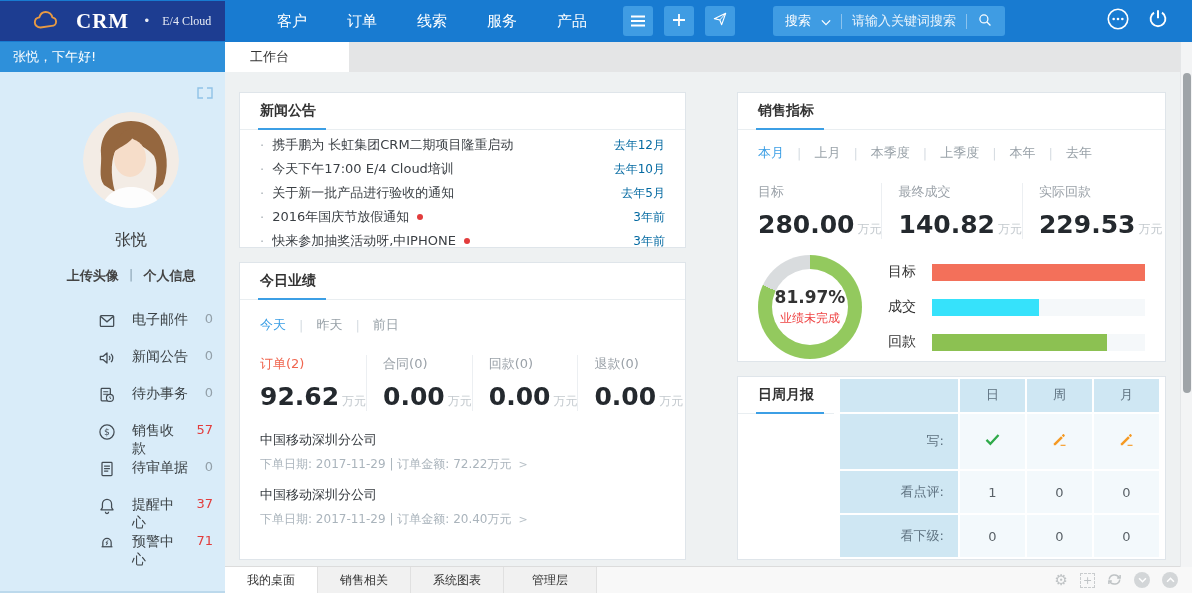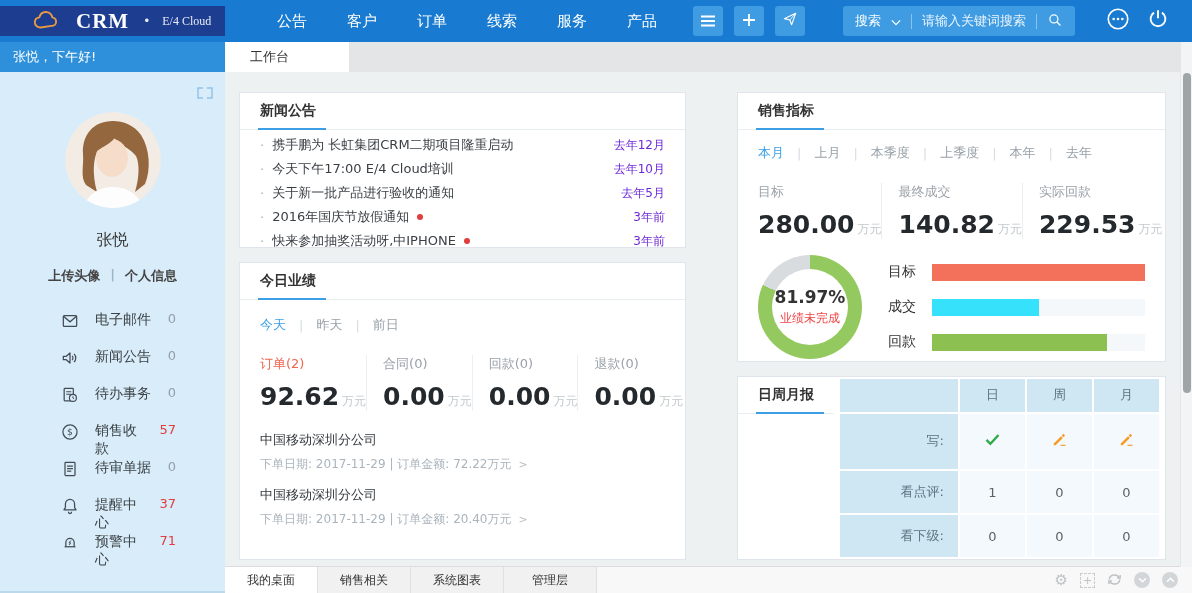--- a/index.html
+++ b/index.html
@@ -1,41 +1,41 @@
 <!DOCTYPE html>
 <html><head>
 <meta charset="utf-8">
 <style>
   html,body{margin:0;padding:0;}
   body{font-family:"DejaVu Sans","Liberation Sans",sans-serif;}
   .app{position:relative;width:1192px;height:593px;overflow:hidden;background:#fff;}
 
   
   .topbar{height:42px;display:flex;background:#187bd1;align-items:center;}
-  .brand{width:225px;height:30px;background:#1d3d91;display:flex;align-items:center;padding-left:32px;box-sizing:border-box;gap:10px;flex-shrink:0;}
+  .brand{width:225px;height:40px;background:#1d3d91;display:flex;align-items:center;padding-left:32px;box-sizing:border-box;gap:10px;flex-shrink:0;}
   .brand-name{font-family:"Liberation Serif","DejaVu Serif",serif;font-weight:bold;font-size:21px;color:#fff;letter-spacing:1px;}
   .brand-suffix{font-family:"Liberation Serif","DejaVu Serif",serif;font-size:12px;color:#e8ecf5;margin-left:2px;}
   .brand-sep{color:#e8ecf5;font-size:12px;margin-left:4px;}
   .topnav{display:flex;margin-left:32px;}
   .topnav-item{color:#fff;font-size:15px;line-height:42px;padding:0 20px;cursor:pointer;}
   .topbar-btns{display:flex;gap:11px;margin-left:16px;}
   .sq-btn{width:30px;height:30px;background:#3f9ce3;border-radius:3px;display:flex;align-items:center;justify-content:center;cursor:pointer;}
   .searchbox{margin-left:38px;height:30px;background:#3f9ce3;border-radius:3px;display:flex;align-items:center;padding:0 12px;gap:10px;color:#fff;font-size:13px;cursor:pointer;}
   .search-divider{width:1px;height:15px;background:rgba(255,255,255,0.4);}
   .search-placeholder{color:#eaf4fc;}
   .topbar-right{margin-left:auto;display:flex;align-items:center;gap:15px;padding-right:22px;}
   .round-icon{cursor:pointer;display:flex;align-items:center;}
 
   
   .page{display:flex;height:551px;position:relative;}
 
   
   .sidebar{width:225px;flex-shrink:0;display:flex;flex-direction:column;background:#d9ecf9;}
   .greeting{height:30px;background:#2e90da;color:#fff;font-size:13px;display:flex;align-items:center;padding-left:13px;flex-shrink:0;}
-  .sidebar-body{flex:1;position:relative;border-bottom:2px solid #bcd9ec;}
+  .sidebar-body{flex:1;position:relative;border-bottom:2px solid #bcd9ec;padding-left:37px;}
   .collapse-btn{position:absolute;top:12px;right:12px;cursor:pointer;}
   .avatar{width:96px;height:96px;border-radius:50%;overflow:hidden;margin:40px auto 0;display:block;}
   .user-name{text-align:center;margin-top:22px;font-size:16px;color:#333;}
   .user-links{display:flex;justify-content:center;gap:10px;margin-top:16px;font-size:13px;color:#444;font-weight:bold;}
   .user-links .lnk{cursor:pointer;}
   .user-links .sep{color:#9db4c4;}
   .side-menu{margin:26px 0 0 60px;width:116px;}
   .menu-item{display:flex;align-items:flex-start;height:37px;gap:15px;cursor:pointer;}
   .menu-label{font-size:14px;color:#3c4246;}
   .menu-count{margin-left:auto;font-size:13px;color:#93a0a9;}
@@ -54,21 +54,21 @@
   .card-title{font-size:14px;font-weight:bold;color:#333;position:relative;height:100%;display:flex;align-items:center;}
   .card-title::after{content:"";position:absolute;bottom:-1px;left:-2px;right:-10px;height:2px;background:#3c9fe5;}
 
   
   .news-card{height:156px;display:flex;flex-direction:column;}
   .news-list{padding:3px 20px 0;}
   .news-item{height:24px;display:flex;align-items:center;cursor:pointer;}
   .bullet{color:#a9b0b6;margin-right:8px;font-size:13px;}
   .news-text{font-size:13px;color:#3a3f44;white-space:nowrap;overflow:hidden;}
   .news-dot{width:6px;height:6px;border-radius:50%;background:#e23c3c;margin-left:8px;flex-shrink:0;}
-  .news-date{font-size:12px;color:#6d28d9;margin-left:auto;padding-left:12px;flex-shrink:0;}
+  .news-date{font-size:12px;color:#0369a1;margin-left:auto;padding-left:12px;flex-shrink:0;}
 
   
   .today-card{flex:1;display:flex;flex-direction:column;overflow:hidden;}
   .card-body{padding:16px 20px 0;}
   .period-tabs{display:flex;align-items:center;gap:13px;font-size:13px;color:#98a1a8;}
   .period-tab{cursor:pointer;}
   .period-tab.active{color:#3c9fe5;}
   .ptab-sep{color:#d7dde2;}
   .stats-row{display:flex;margin-top:21px;}
   .stat{flex:1;padding-left:16px;border-left:1px solid #eceff2;}
@@ -130,21 +130,20 @@
       <span>
         <svg width="34" height="21" viewBox="0 0 36 22">
             <path d="M9 19.5c-3.3 0-6-2.4-6-5.4 0-2.7 2-4.9 4.7-5.3C8.6 5.5 11.2 3 14.4 3c3.6 0 6.6 2.5 7.1 5.8 2.3.4 4 2.3 4 4.6 0 2.4-2.1 4.4-4.7 4.4z" fill="none" stroke="#e89a43" stroke-width="2" stroke-linejoin="round"></path>
           </svg>
       </span>
       <span class="brand-name">CRM</span>
       <span class="brand-sep">•</span>
       <span class="brand-suffix">E/4 Cloud</span>
     </div>
     <nav class="topnav">
-      <div class="topnav-item">公告</div>
       <div class="topnav-item">客户</div>
       <div class="topnav-item">订单</div>
       <div class="topnav-item">线索</div>
       <div class="topnav-item">服务</div>
       <div class="topnav-item">产品</div>
     </nav>
     <div class="topbar-btns">
       <div class="sq-btn">
         <span><svg width="16" height="12" viewBox="0 0 16 12">
               <path d="M1 1.5h14M1 6h14M1 10.5h14" stroke="#fff" stroke-width="1.8"></path>

